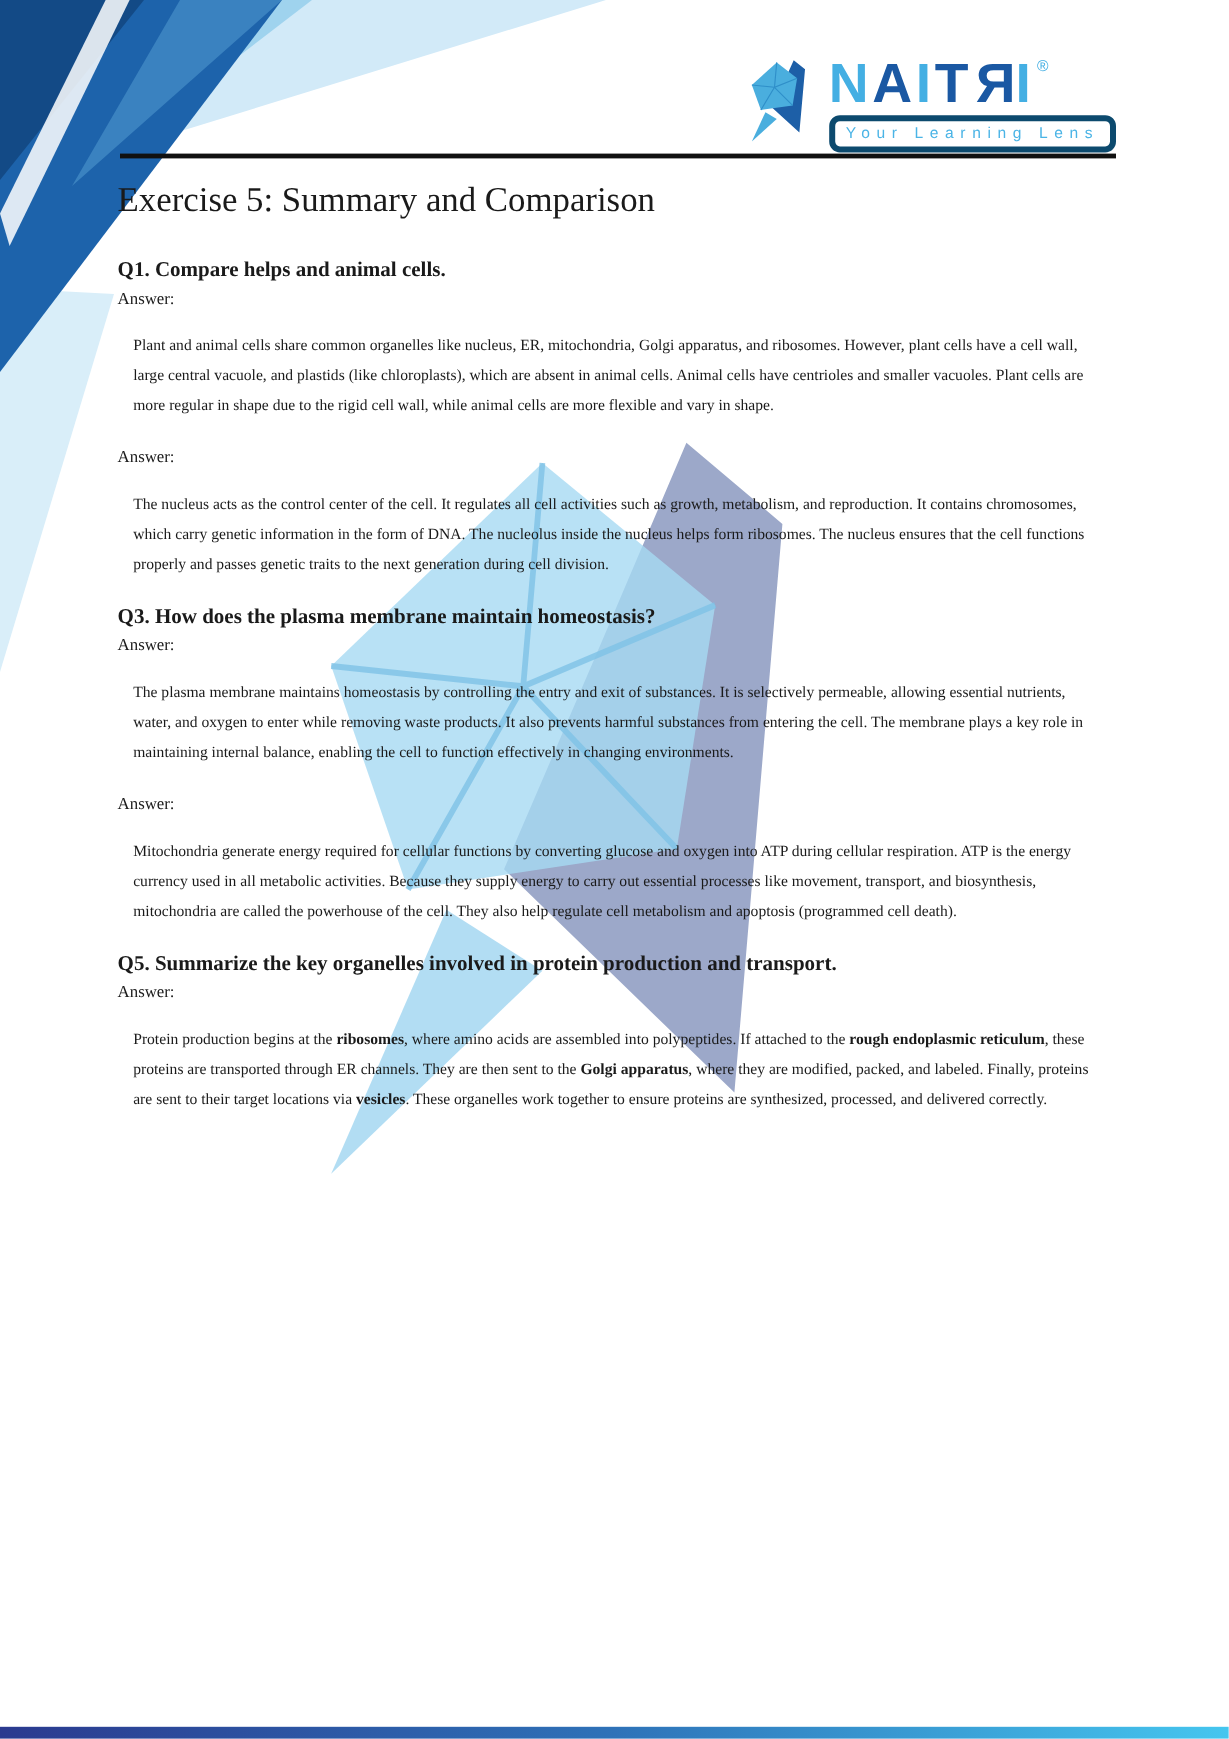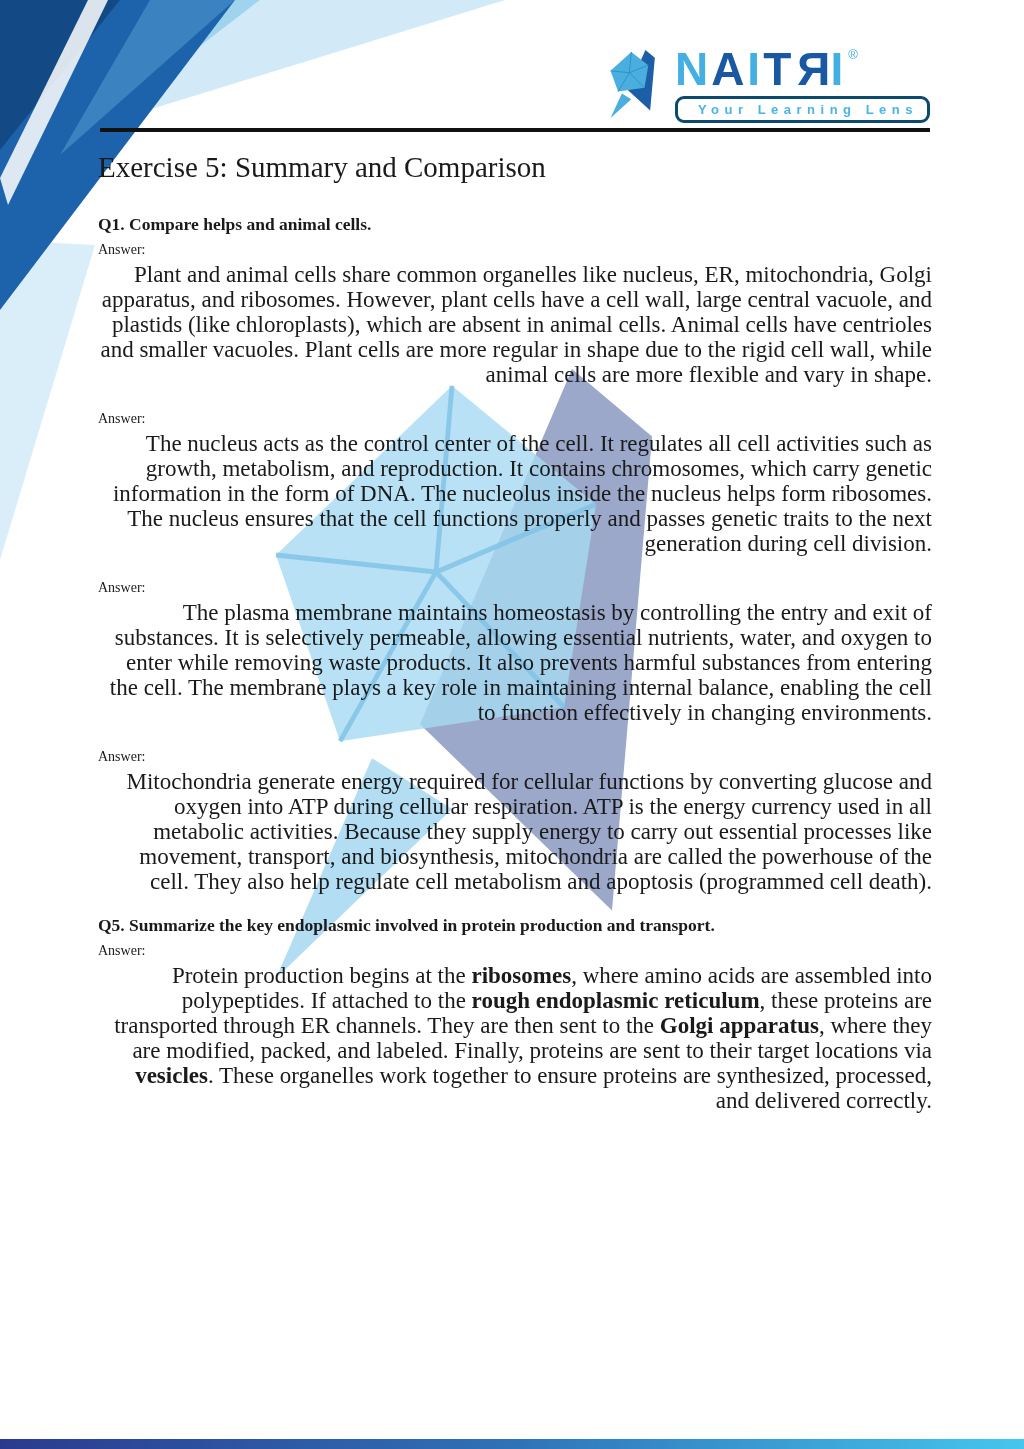--- a/index.html
+++ b/index.html
@@ -14,32 +14,32 @@
   
   .header{position:absolute;top:46px;right:94px;z-index:2;display:flex;align-items:flex-start;}
   .logo-icon{width:66px;height:74px;margin-right:6px;margin-top:2px;}
   .brand-col{display:flex;flex-direction:column;align-items:flex-start;}
   .brand-word{font-family:"Liberation Sans","DejaVu Sans",sans-serif;font-weight:bold;
     font-size:46px;line-height:46px;letter-spacing:3px;white-space:nowrap;}
   .brand-word .lt-light{color:#44afe3;}
   .brand-word .lt-dark{color:#1a58a3;}
   .brand-word .mirrored{display:inline-block;transform:scaleX(-1);}
   .reg-mark{font-size:13px;color:#44afe3;vertical-align:top;line-height:18px;margin-left:2px;font-weight:normal;}
-  .tagline-box{margin-top:4px;border:3px solid #0c4a6e;border-radius:9px;padding:1px 9px 2px 20px;font-weight:bold;}
+  .tagline-box{margin-top:4px;border:5px solid #0c4a6e;border-radius:9px;padding:1px 9px 2px 9px;}
   .tagline{font-family:"Liberation Sans","DejaVu Sans",sans-serif;font-size:13px;
     letter-spacing:5.5px;color:#4ab4e6;white-space:nowrap;}
   
   .head-rule{position:absolute;left:100px;top:128px;width:830px;height:4px;background:#111;z-index:2;}
   
   .content{position:absolute;left:98px;top:150px;width:834px;z-index:2;}
   .page-title{font-size:29px;line-height:34px;font-weight:normal;margin:0 0 28px 0;}
   .qa-block{margin:0 0 19px 0;}
   .qa-block h2{font-size:17.5px;line-height:25px;font-weight:bold;margin:0;}
   .qa-block .ans-label{font-size:14px;line-height:25px;font-weight:normal;}
-  .qa-block p{font-size:23px;line-height:25px;margin:0;text-align:right;}
+  .qa-block p{font-size:13px;line-height:25px;margin:13px;text-align:left;}
   
   .footer-bar{position:absolute;left:0;bottom:0;width:1024px;height:10px;z-index:3;
     background:linear-gradient(90deg,#2b3a8f 0%,#2e72b8 50%,#45c6ef 100%);}
 </style>
 </head>
 <body>
 
 <svg class="corner" viewBox="0 0 520 600" preserveAspectRatio="none">
   <polygon points="55,0 505,0 90,128" fill="#d2eaf8"></polygon>
   <polygon points="30,0 260,0 0,200" fill="#9fd3ee"></polygon>
@@ -80,28 +80,29 @@
       <section class="qa-block">
         <h2>Q1. Compare helps and animal cells.</h2>
         <div class="ans-label">Answer:</div>
         <p><span>Plant and animal cells share common organelles like nucleus, ER, mitochondria, Golgi apparatus, and ribosomes. However, plant cells have a cell wall, large central vacuole, and plastids (like chloroplasts), which are absent in animal cells. Animal cells have centrioles and smaller vacuoles. Plant cells are more regular in shape due to the rigid cell wall, while animal cells are more flexible and vary in shape.</span></p>
       </section>
       <section class="qa-block">
         <div class="ans-label">Answer:</div>
         <p><span>The nucleus acts as the control center of the cell. It regulates all cell activities such as growth, metabolism, and reproduction. It contains chromosomes, which carry genetic information in the form of DNA. The nucleolus inside the nucleus helps form ribosomes. The nucleus ensures that the cell functions properly and passes genetic traits to the next generation during cell division.</span></p>
       </section>
       <section class="qa-block">
+        <h2>Q3. How does the plasma membrane maintain homeostasis?</h2>
         <div class="ans-label">Answer:</div>
         <p><span>The plasma membrane maintains homeostasis by controlling the entry and exit of substances. It is selectively permeable, allowing essential nutrients, water, and oxygen to enter while removing waste products. It also prevents harmful substances from entering the cell. The membrane plays a key role in maintaining internal balance, enabling the cell to function effectively in changing environments.</span></p>
       </section>
       <section class="qa-block">
         <div class="ans-label">Answer:</div>
         <p><span>Mitochondria generate energy required for cellular functions by converting glucose and oxygen into ATP during cellular respiration. ATP is the energy currency used in all metabolic activities. Because they supply energy to carry out essential processes like movement, transport, and biosynthesis, mitochondria are called the powerhouse of the cell. They also help regulate cell metabolism and apoptosis (programmed cell death).</span></p>
       </section>
       <section class="qa-block">
-        <h2>Q5. Summarize the key endoplasmic involved in protein production and transport.</h2>
+        <h2>Q5. Summarize the key organelles involved in protein production and transport.</h2>
         <div class="ans-label">Answer:</div>
         <p><span>Protein production begins at the </span><b>ribosomes</b><span>, where amino acids are assembled into polypeptides. If attached to the </span><b>rough endoplasmic reticulum</b><span>, these proteins are transported through ER channels. They are then sent to the </span><b>Golgi apparatus</b><span>, where they are modified, packed, and labeled. Finally, proteins are sent to their target locations via </span><b>vesicles</b><span>. These organelles work together to ensure proteins are synthesized, processed, and delivered correctly.</span></p>
       </section>
     </main>
 </div>
 
 <div class="footer-bar"></div>
 
 </body></html>

